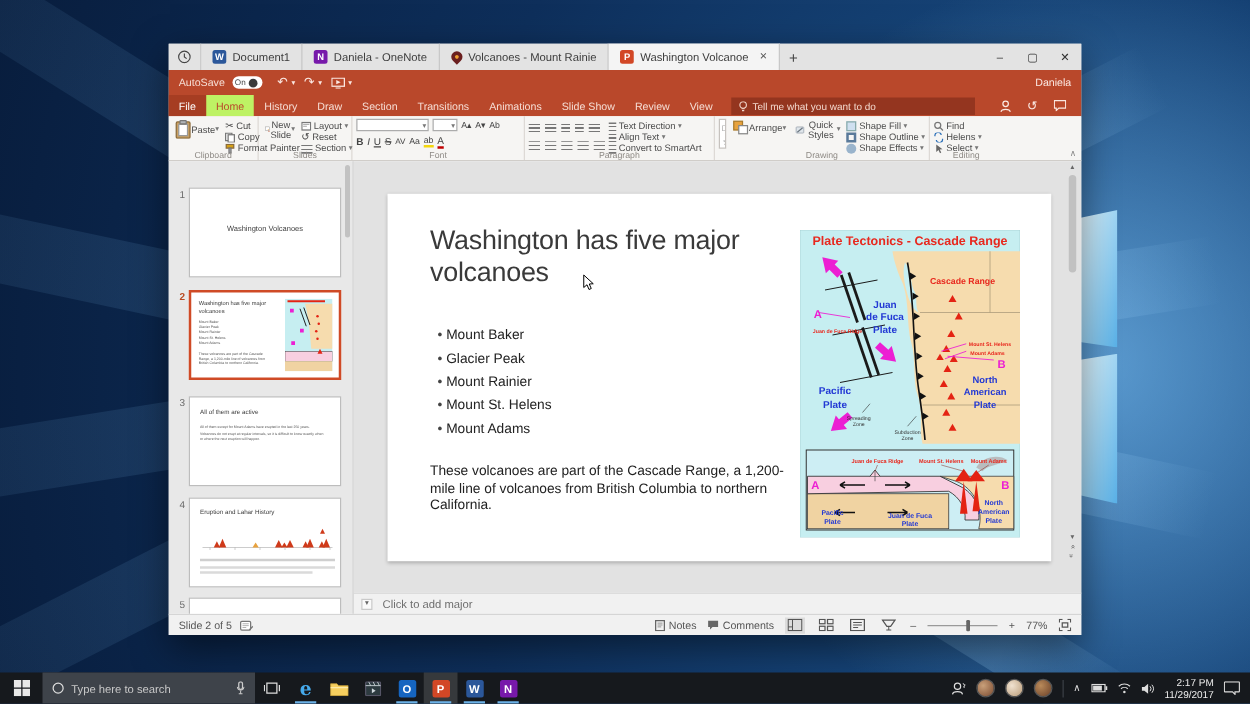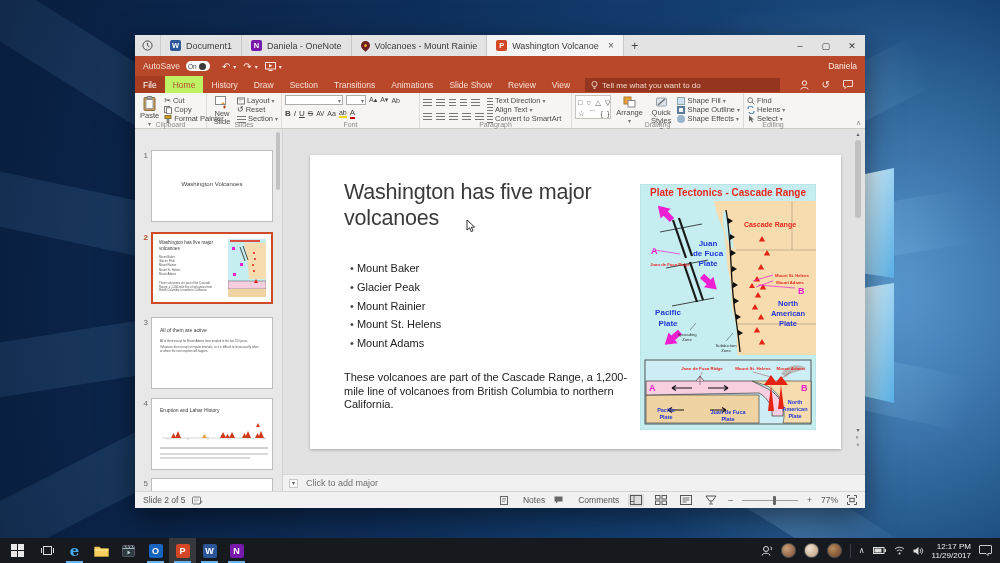--- a/index.html
+++ b/index.html
@@ -46,21 +46,21 @@
 #ribtabs{height:17px;background:var(--red);display:flex;align-items:stretch;color:#f6ddd4;flex:none;position:relative}
 .rtab{display:flex;align-items:center;padding:0 8px;font-size:8.5px}
 .rtab.file{background:#a63d22;color:#fff}
 .rtab.sel{background:#bef264;color:var(--red)}
 #tellme{position:absolute;left:450px;top:2px;width:195px;height:14px;background:rgba(80,20,8,.35);display:flex;align-items:center;gap:4px;padding:0 6px;color:#f3d7cc;font-size:8px}
 .ribicons{margin-left:auto;display:flex;align-items:center;gap:13px;padding-right:12px;color:#fbe8e2;font-size:10px}
 
 #ribbon{height:36px;background:#f6f5f3;border-bottom:1px solid #d0cdc9;display:flex;flex:none;color:#4c4c4c;position:relative}
 .grp{position:relative;border-right:1px solid #ddd9d5;padding:2px 3px 9px;display:flex;gap:3px;align-items:flex-start}
 .glab{position:absolute;bottom:0;left:0;right:0;text-align:center;font-size:7px;color:#8e8a85}
-.bigbtn{display:flex;flex-direction:column;align-items:center;font-size:7.5px;line-height:8px;text-align:center;padding:1px 2px}
+.bigbtn{display:flex;flex-direction:row;align-items:center;font-size:7.5px;line-height:8px;text-align:center;padding:1px 2px}
 .bigbtn svg{margin-bottom:1px}
 .stack{display:flex;flex-direction:column;gap:1px;justify-content:flex-start}
 .sbtn{display:flex;align-items:center;gap:2px;font-size:7.5px;line-height:8px;white-space:nowrap}
 .mini{width:8px;height:8px;flex:none;display:inline-block}
 .combo{border:1px solid #acacac;background:#fff;height:10px;display:flex;align-items:center;justify-content:flex-end;padding:0 1px;font-size:6px;color:#777}
 .frow{display:flex;gap:3px;align-items:center;height:11px;font-size:8px}
 .fg{font-size:8px;color:#444}
 .car{font-size:6px;color:#777}
 .shapebox{border:1px solid #c6c2be;background:#fff;width:62px;height:24px;font-size:7.5px;line-height:11px;color:#555;padding:1px 2px;letter-spacing:1px;white-space:nowrap;overflow:hidden}
 .ic-lines{width:9px;height:7px;background:repeating-linear-gradient(180deg,#777 0 1px,transparent 1px 3px)}
@@ -84,21 +84,21 @@
 .mapwrap{position:absolute;left:330px;top:29px;width:176px;height:246px}
 #cursor{position:absolute;left:156px;top:64px}
 .vscroll{position:absolute;right:2px;top:2px;bottom:26px;width:10px;display:flex;flex-direction:column;align-items:center;color:#777;font-size:7px}
 .vthumb{width:6px;height:78px;background:#c1c1c1;border-radius:3px;margin:2px 0}
 .vsp{flex:1}
 .chev{font-size:6px;line-height:7px;color:#666}
 #notesbar{height:17px;background:#f1f1f1;border-top:1px solid #d5d5d5;display:flex;align-items:center;gap:8px;padding:0 6px;color:#6e6e6e;font-size:9px;flex:none}
 
 #statusbar{height:17px;background:#f1f1f1;border-top:1px solid #d5d5d5;display:flex;align-items:center;padding:0 8px;gap:6px;font-size:8.5px;color:#555;flex:none}
 .sbright{margin-left:auto;display:flex;align-items:center;gap:9px}
-.sbit{display:flex;align-items:center;gap:15px}
+.sbit{display:flex;align-items:center;gap:3px}
 .vbtn{width:16px;height:13px;display:flex;align-items:center;justify-content:center}
 .vbtn.sel{background:#dcdcdc}
 .ztrack{width:56px;height:1px;background:#9a9a9a;position:relative}
 .zthumb{position:absolute;left:55%;top:-4px;width:3px;height:9px;background:#666;border-radius:1px}
 
 #taskbar{position:absolute;left:0;top:538px;width:1000px;height:25px;background:#16191d;display:flex;align-items:stretch;color:#e6e6e6}
 .tbbtn{width:34px;display:flex;align-items:center;justify-content:center}
 #tbsearch{width:170px;background:#3e434a;display:flex;align-items:center;gap:6px;padding:0 8px;color:#c9c9c9;font-size:9px}
 .ring{width:9px;height:9px;border:1.5px solid #ddd;border-radius:50%;flex:none}
 .appbtn{width:27px;display:flex;align-items:center;justify-content:center;position:relative}
@@ -710,20 +710,30 @@
   <div id="taskbar">
     <div class="tbbtn">
       <svg width="13" height="13" viewBox="0 0 13 13">
           <g fill="#e8e8e8">
             <rect x="0" y="0" width="6" height="6"></rect>
             <rect x="7" y="0" width="6" height="6"></rect>
             <rect x="0" y="7" width="6" height="6"></rect>
             <rect x="7" y="7" width="6" height="6"></rect>
           </g>
         </svg>
+    </div>
+    <div id="tbsearch">
+      <span class="ring"></span>
+      <span>Type here to search</span>
+      <span style="margin-left:auto">
+          <svg width="7" height="11" viewBox="0 0 7 11">
+            <rect x="2" y="0.5" width="3" height="6" rx="1.5" fill="none" stroke="#ccc"></rect>
+            <path d="M0.8,4.5 a2.7,2.7 0 0 0 5.4,0 M3.5,7.6 V10 M2,10 h3" stroke="#ccc" fill="none" stroke-width="0.8"></path>
+          </svg>
+        </span>
     </div>
     <div class="appbtn">
       <svg width="13" height="11" viewBox="0 0 13 11">
           <rect x="2.5" y="1.5" width="8" height="8" fill="none" stroke="#ddd"></rect>
           <path d="M0.5,3 V8 M12.5,3 V8" stroke="#ddd"></path>
         </svg>
     </div>
     <div class="appbtn open">
         <span style="color:#46aaec;font-size:15px;font-weight:bold;font-family:'DejaVu Serif',serif">e</span>
       </div>
@@ -779,21 +789,21 @@
             <circle cx="5.5" cy="7.5" r="1" fill="#ddd"></circle>
           </svg>
         </span>
       <span>
           <svg width="11" height="10" viewBox="0 0 11 10">
             <path d="M0.5,3.5 h2 L5.5,1 v8 L2.5,6.5 h-2 Z" fill="#ddd"></path>
             <path d="M7,3 a3,3 0 0 1 0,4 M8.5,1.8 a5,5 0 0 1 0,6.4" fill="none" stroke="#ddd" stroke-width="0.8"></path>
           </svg>
         </span>
       <span class="clock">
-        <div>12:17 PM</div>
+        <div>2:17 PM</div>
         <div>11/29/2017</div>
       </span>
       <span>
           <svg width="13" height="11" viewBox="0 0 13 11">
             <path d="M1,0.5 h11 a0.5,0.5 0 0 1 0.5,0.5 v7 a0.5,0.5 0 0 1 -0.5,0.5 h-3 v2 l-2,-2 h-6 a0.5,0.5 0 0 1 -0.5,-0.5 v-7 a0.5,0.5 0 0 1 0.5,-0.5 Z" fill="none" stroke="#ddd" stroke-width="0.9"></path>
           </svg>
         </span>
     </div>
   </div>
 </div>

